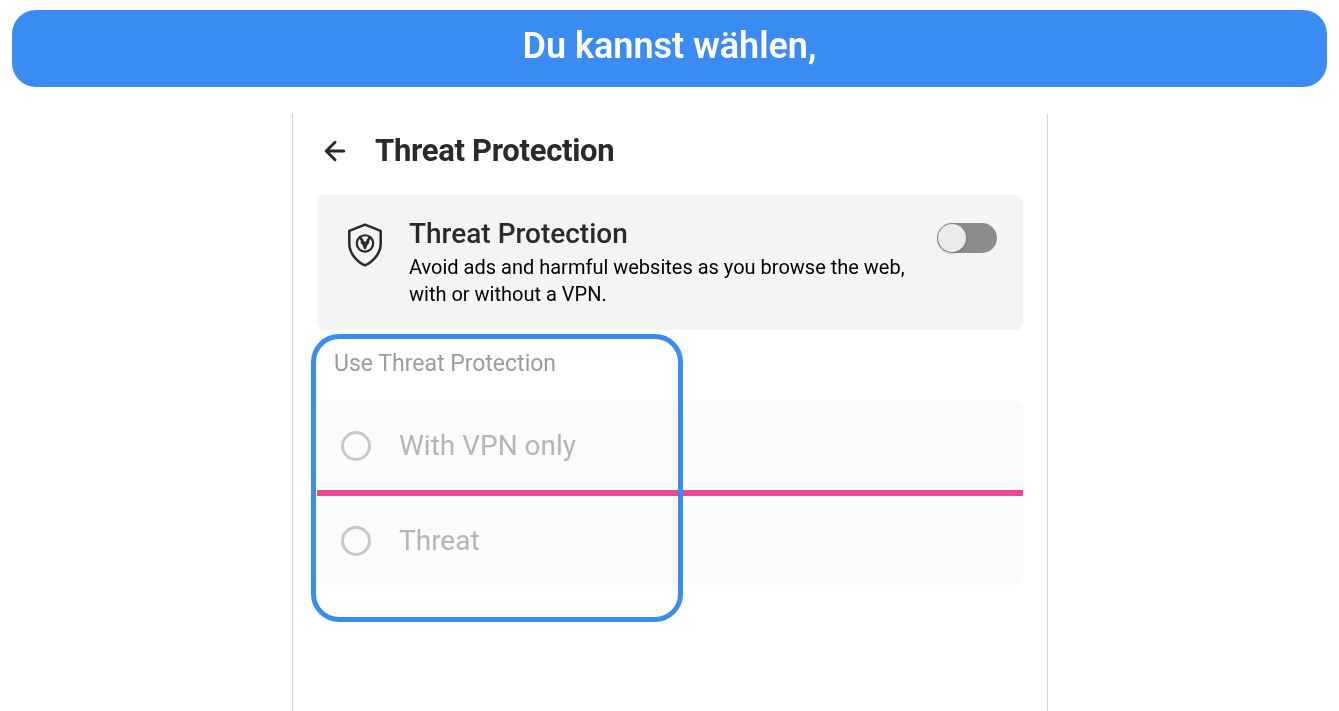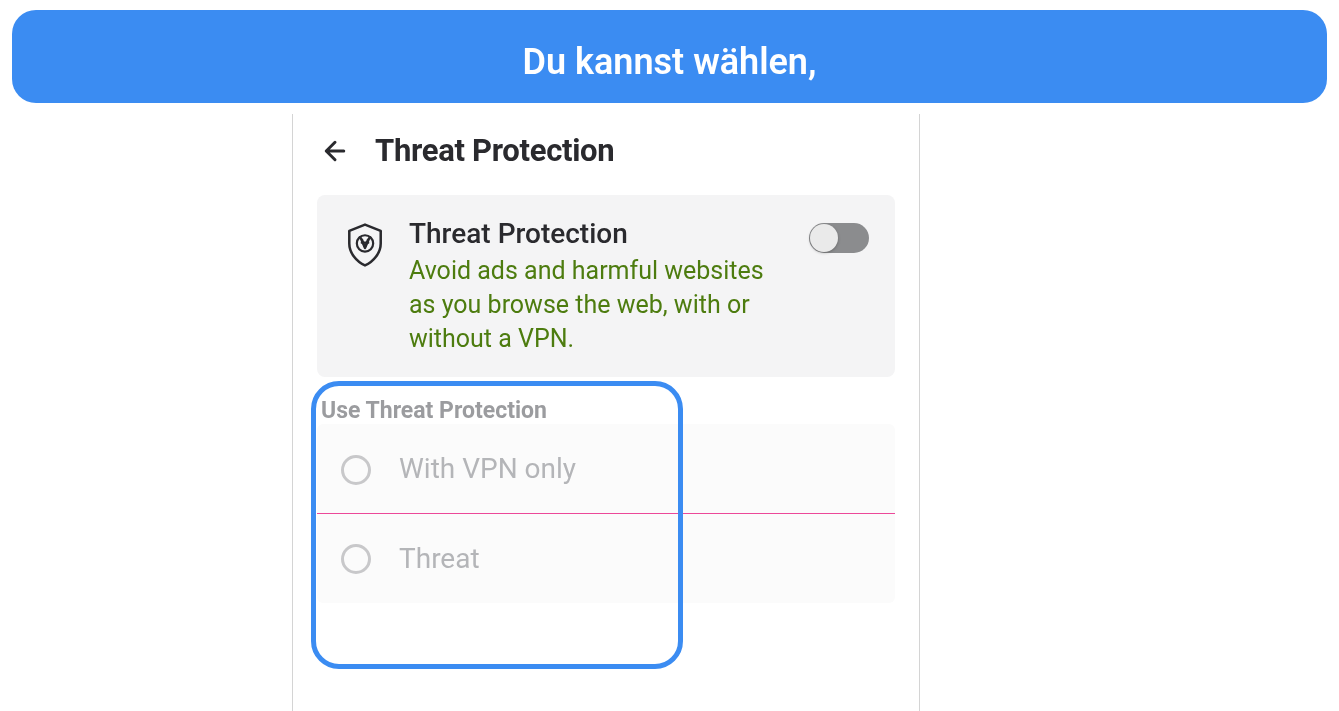--- a/index.html
+++ b/index.html
@@ -16,36 +16,36 @@
       position: relative;
     }
     
     .banner {
       position: absolute;
       top: 10px;
       left: 12px;
       right: 12px;
       background: #3b8cf2;
       border-radius: 24px;
-      padding: 30px 20px 18px 20px;
+      padding: 14px 20px 18px 20px;
       text-align: center;
     }
     
     .banner-text {
       color: #ffffff;
       font-size: 36px;
       font-weight: 600;
       line-height: 1.25;
     }
     
     .app-panel {
       position: absolute;
       top: 114px;
       left: 292px;
-      width: 628px;
+      width: 756px;
       height: 597px;
       background: #ffffff;
       border-left: 1px solid #d4d4d4;
       border-right: 1px solid #d4d4d4;
       overflow: hidden;
     }
     
     .app-header {
       display: flex;
       align-items: center;
@@ -106,23 +106,23 @@
     }
     
     .feature-title {
       font-size: 28px;
       font-weight: 500;
       color: #2a2a2e;
       margin-bottom: 4px;
     }
     
     .feature-desc {
-      font-size: 25px;
+      font-size: 20px;
       font-weight: 400;
-      color: #4d7c0f;
+      color: #000000;
       line-height: 1.35;
     }
     
     .toggle {
       flex-shrink: 0;
       width: 60px;
       height: 30px;
       background: #8b8c8e;
       border-radius: 15px;
       position: relative;
@@ -141,42 +141,41 @@
       box-shadow: 0 1px 3px rgba(0,0,0,0.25);
     }
     
     .options-section {
       margin: 20px 24px 0 24px;
       position: relative;
     }
     
     .section-label {
       font-size: 23px;
-      font-weight: 700;
+      font-weight: 400;
       color: #9b9c9f;
-      margin-bottom: 0;
-      padding-left: 4px;
+      margin-bottom: 24px;
+      padding-left: 17px;
     }
     
     .options-list {
       background: #fbfbfb;
       border-radius: 6px;
     }
     
     .option-row {
       display: flex;
       align-items: center;
       padding: 28px 18px 28px 24px;
       gap: 28px;
       cursor: pointer;
     }
     
     .option-row:first-child {
-      border-bottom: 1px solid #ec4899;
-      align-items: flex-end;
+      border-bottom: 6px solid #ec4899;
     }
     
     .radio {
       width: 30px;
       height: 30px;
       border: 3px solid #c8c8ca;
       border-radius: 50%;
       flex-shrink: 0;
     }
     

